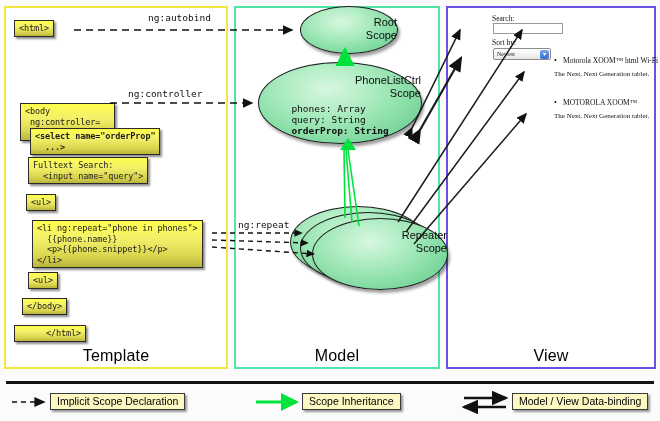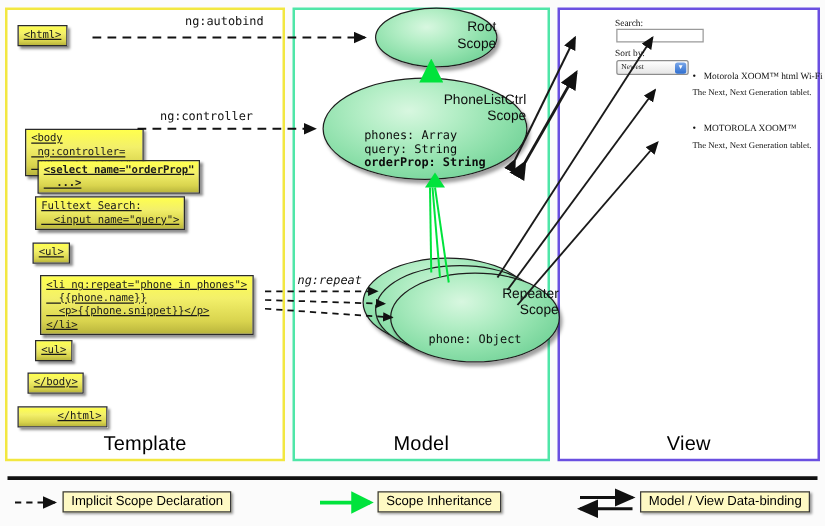--- a/index.html
+++ b/index.html
@@ -46,21 +46,20 @@
     border: 1.4px solid #2b2b2b;
     background: linear-gradient(180deg, #ffff4d 0%, #f3f06a 38%, #d9d44e 78%, #b9b53c 100%);
     box-shadow: 2px 2px 2px rgba(0,0,0,.45);
     font-family: "DejaVu Sans Mono", monospace;
     font-size: 8.5px;
     line-height: 10.5px;
     color: #1a1a1a;
     padding: 2px 4px;
     white-space: pre;
     letter-spacing: -0.1px;
-    text-decoration: underline;
   }
   .codebox.bold { font-weight: bold; }
 
   #box-html    { left: 14px;  top: 20px;  }
   #box-body    { left: 20px;  top: 103px;  }
   #box-select  { left: 30px;  top: 128px; }
   #box-search  { left: 28px;  top: 157px; }
   #box-ul1     { left: 26px;  top: 194px; }
   #box-li      { left: 32px;  top: 220px; }
   #box-ul2     { left: 28px;  top: 272px; }
@@ -153,21 +152,21 @@
   
   .conn-label {
     position: absolute;
     font-family: "DejaVu Sans Mono", monospace;
     font-size: 9.5px;
     color: #111;
     white-space: nowrap;
   }
   #label-autobind   { left: 148px; top: 12px; }
   #label-controller { left: 128px; top: 88px; }
-  #label-repeat     { left: 238px; top: 219px; font-style: italic; }
+  #label-repeat     { left: 238px; top: 219px; }
 
   
   #legend-rule {
     position: absolute; left: 6px; top: 381px;
     width: 648px; height: 3px;
     background: #111;
   }
   .legend-item { position: absolute; top: 393px; height: 18px; }
   .legend-box {
     position: absolute;
@@ -249,23 +248,20 @@
         <div class="b">orderProp: String</div>
       </div>
     </div>
   </div>
 
   <div class="scope" id="scope-rep-front">
     <div class="title">
       <span>Repeater</span><br>
       <span>Scope</span>
     </div>
-    <div style="margin-top:6px;">
-      <div class="props">phone: Object</div>
-    </div>
   </div>
 
   <div id="view-inner">
     <div class="view-label" id="view-search-label">Search:</div>
     <div id="view-search-input"></div>
 
     <div class="view-label" id="view-sort-label">Sort by:</div>
     <div id="view-sort-select">
       <span>Newest</span>
       <span class="arrowbtn">▾</span>

